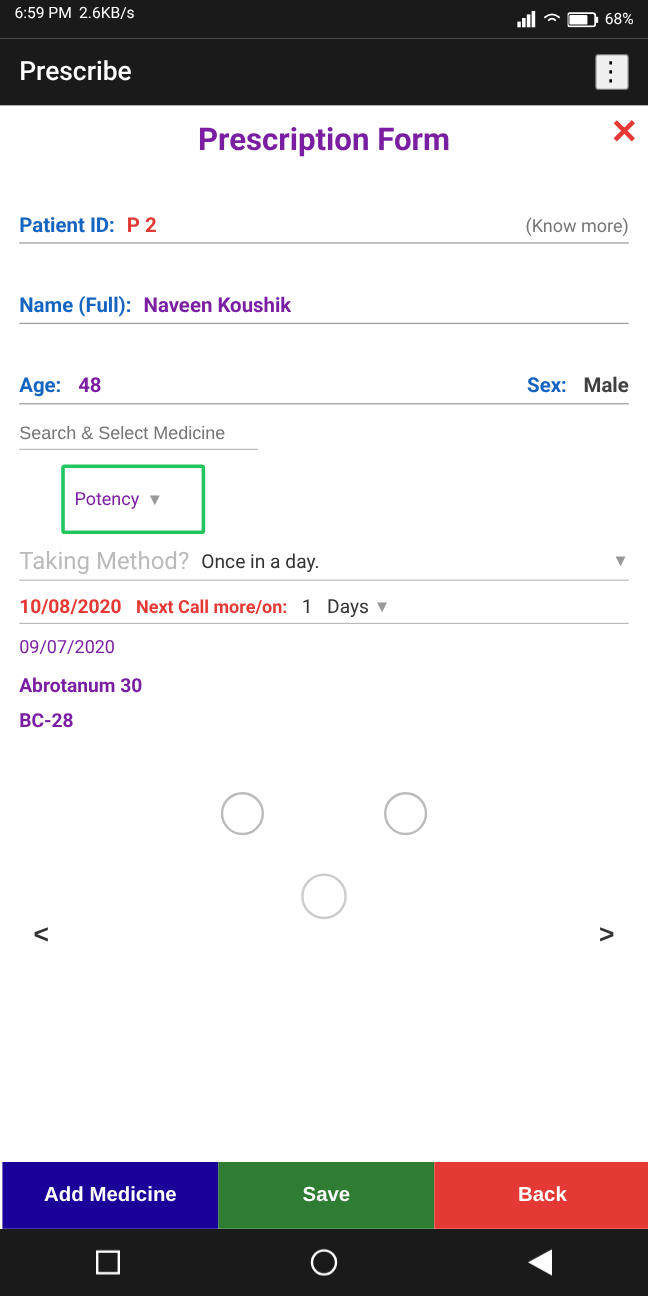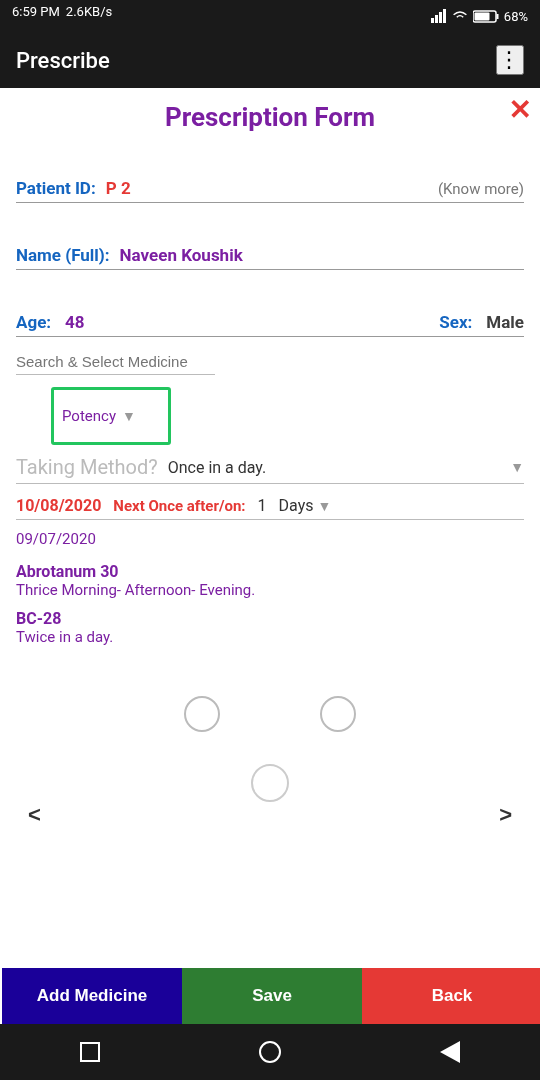--- a/index.html
+++ b/index.html
@@ -427,38 +427,36 @@
   <div class="taking-row">
     <span class="taking-label">Taking Method?</span>
     <div class="taking-select-wrapper">
       <span class="taking-val">Once in a day.</span>
       <span class="dropdown-arrow">▼</span>
     </div>
   </div>
 
   <div class="date-row">
     <span class="date-val">10/08/2020</span>
-    <span class="next-call-label">Next Once after/on:</span>
+    <span class="next-call-label">Next Call more/on:</span>
     <span class="next-call-num">1</span>
     <div class="days-select-wrapper">
       <span class="days-val">Days</span>
       <span class="dropdown-arrow">▼</span>
     </div>
   </div>
 
   <div class="prev-date">09/07/2020</div>
 
   <div class="medicine-list">
     <div class="medicine-item">
       <div class="medicine-name">Abrotanum 30</div>
-      <div class="medicine-dosage">Thrice Morning- Afternoon- Evening.</div>
     </div>
     <div class="medicine-item">
       <div class="medicine-name">BC-28</div>
-      <div class="medicine-dosage">Twice in a day.</div>
     </div>
   </div>
 
   <div style="display:flex; flex-direction:column; align-items:center; margin-top:50px;">
     <div style="display:flex; gap:100px; margin-bottom:12px;">
       <div class="circle"></div>
       <div class="circle"></div>
     </div>
     <div class="circle-center"></div>
   </div>

